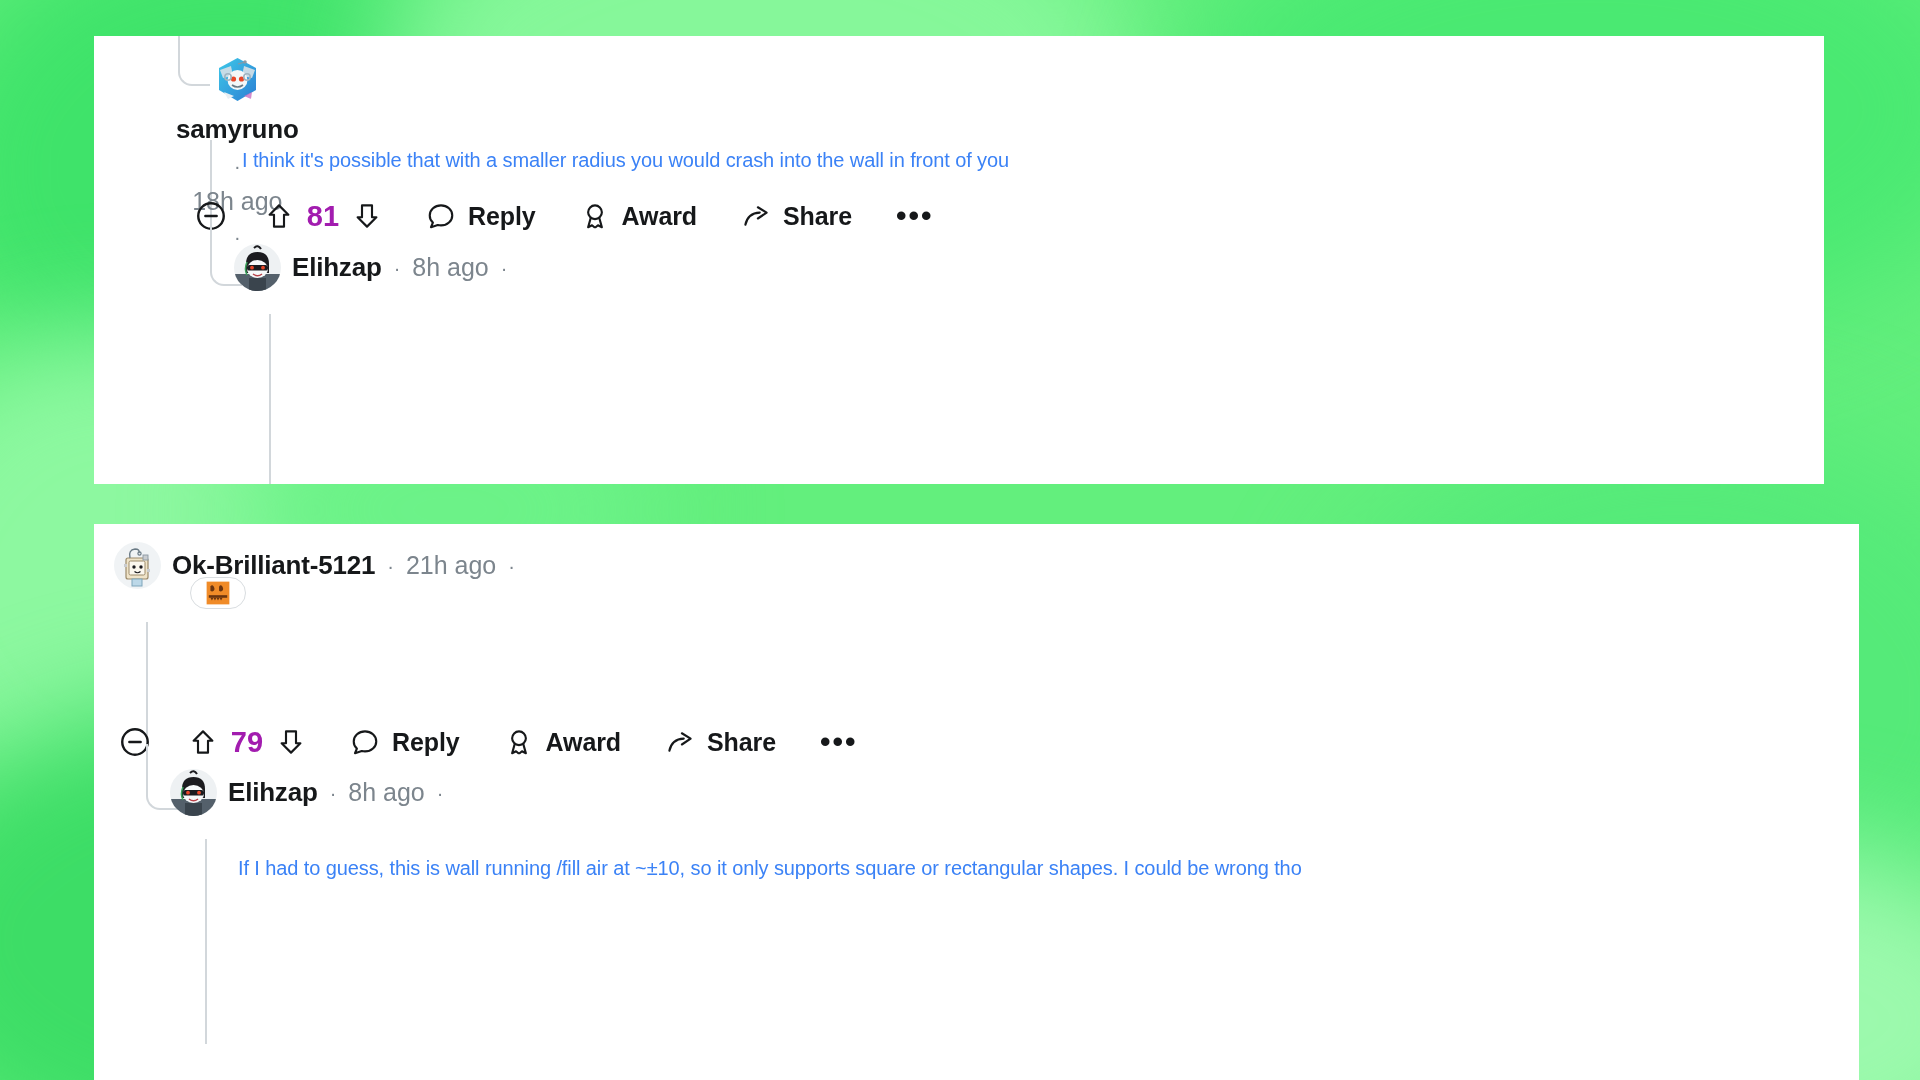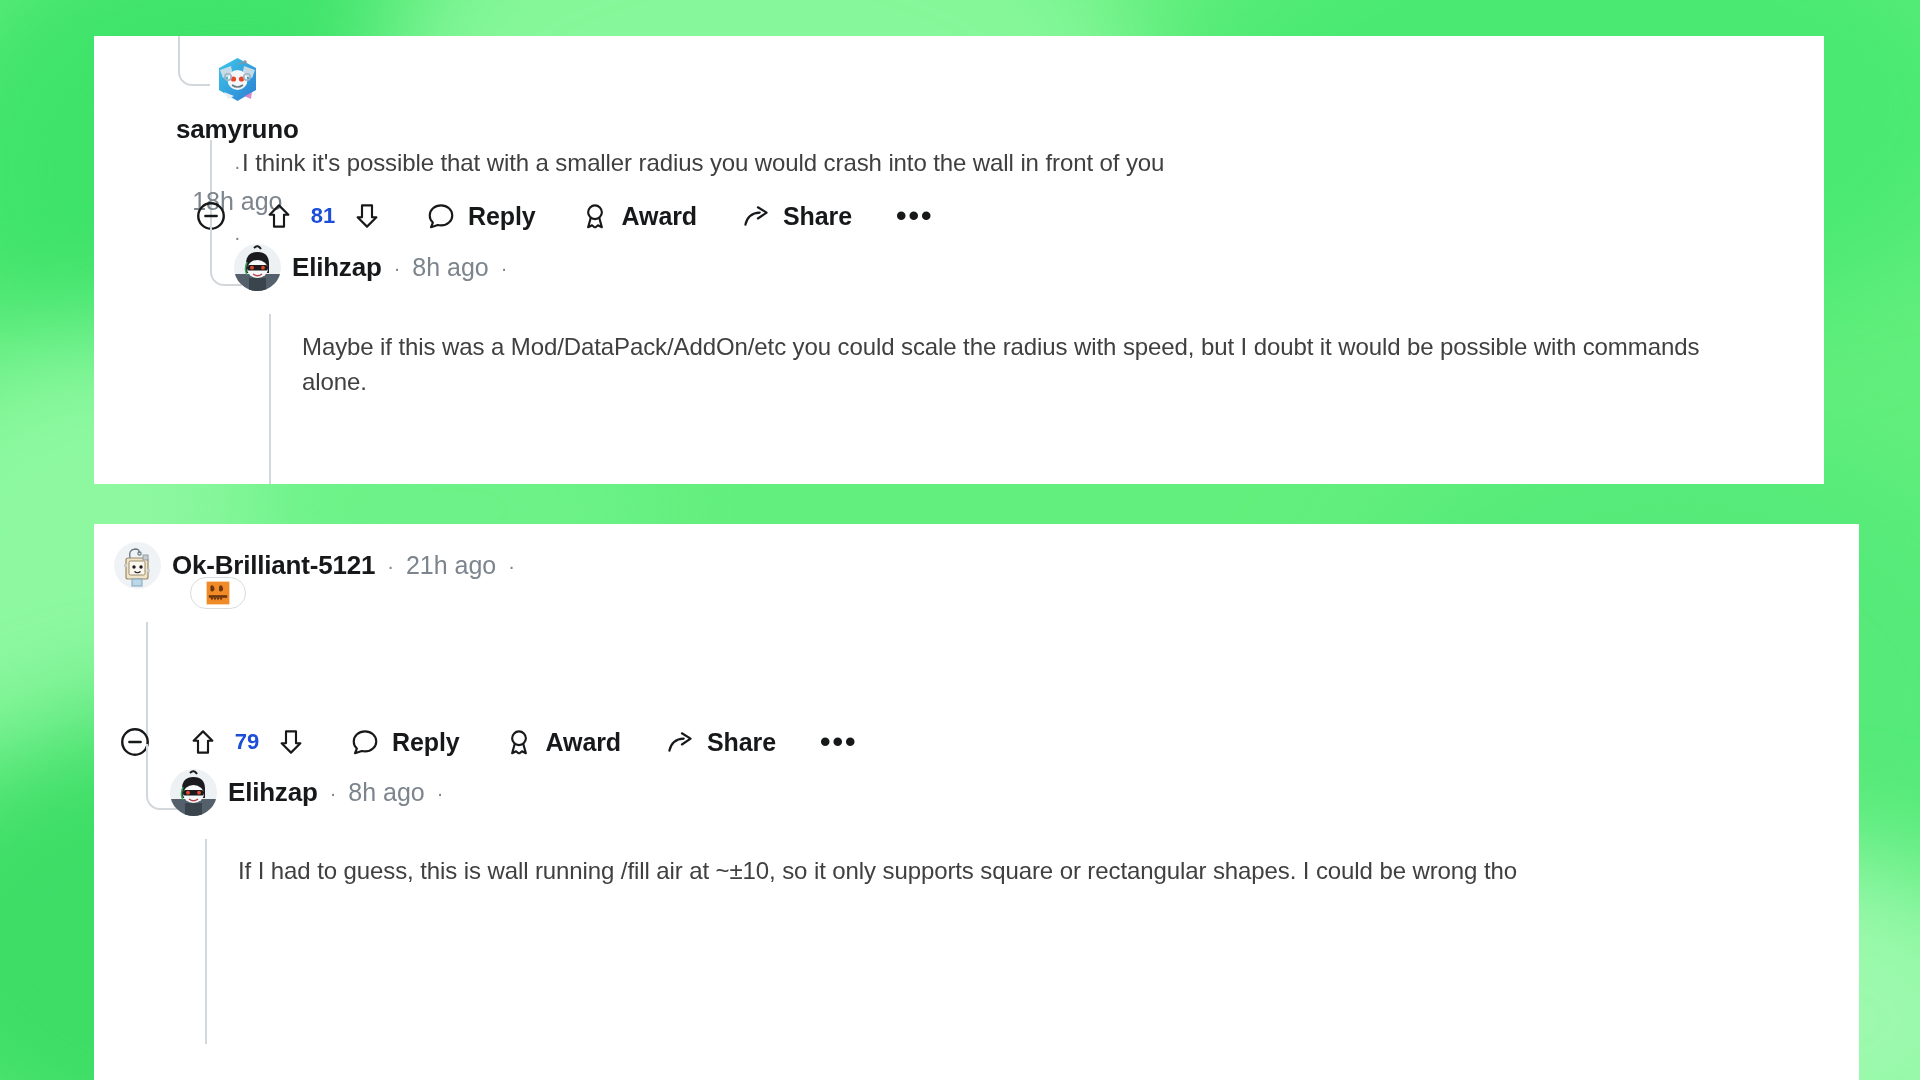--- a/index.html
+++ b/index.html
@@ -123,23 +123,23 @@
     height: 32px;
     border: 1px solid #d9dde0;
     border-radius: 16px;
     background: #fff;
   }
   .award-pill svg { display: block; }
 
   
   .c-body {
     position: absolute;
-    font-size: 24px;
+    font-size: 20px;
     line-height: 1.44;
-    color: #404040;
+    color: #3b82f6;
     letter-spacing: -0.1px;
   }
 
   
   .c-actions {
     position: absolute;
     display: flex;
     align-items: center;
     height: 40px;
   }
@@ -153,23 +153,23 @@
     font-size: 25px;
     font-weight: bold;
     letter-spacing: -0.1px;
   }
   .votes {
     display: flex;
     align-items: center;
     gap: 12px;
   }
   .vote-count {
-    font-size: 22px;
+    font-size: 29px;
     font-weight: bold;
-    color: #1d4ed8;
+    color: #a21caf;
     min-width: 34px;
     text-align: center;
   }
   .sp-1 { width: 36px; }
   .sp-2 { width: 44px; }
   .ico { display: block; }
   .dots-btn {
     font-size: 30px;
     font-weight: bold;
     color: #16181a;
@@ -308,21 +308,20 @@
             <path d="M13 18 q-3 7 0 13" stroke="#3aa05a" stroke-width="1.6" fill="none"></path>
             <rect x="15" y="34" width="17" height="13" fill="#3a444d"></rect>
           </svg>
         </div>
         <span class="uname">Elihzap</span>
         <span class="dot">·</span>
         <span class="ts">8h ago</span>
         <span class="dot">·</span>
       </div>
 
-      <div class="c-body" style="left:208px; top:294px; width:1430px;">Maybe if this was a Mod/DataPack/AddOn/etc you could scale the radius with speed, but I doubt it would be possible with commands alone.</div>
 
     </div>
   </div>
 
   <div class="card card-b">
     <div class="card-inner">
 
       <div class="thread-rail" style="left:52px; top:98px; width:2px; height:122px;"></div>
 
       <div class="c-header" style="left:20px; top:18px;">

